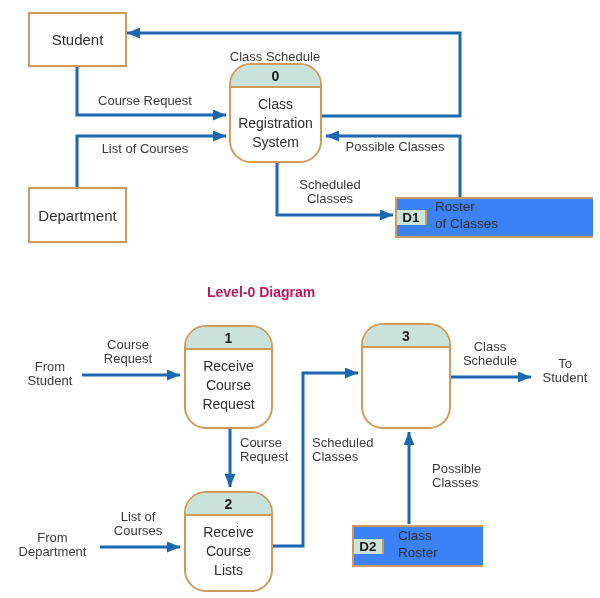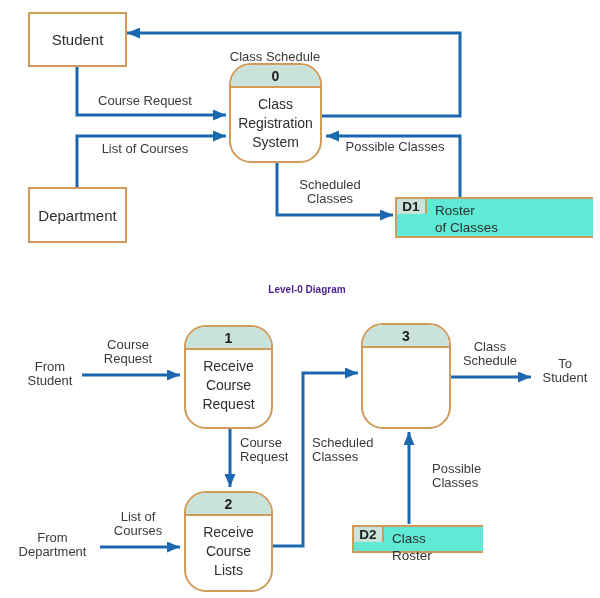--- a/index.html
+++ b/index.html
@@ -32,41 +32,41 @@
     background:var(--band-teal);
     border-bottom:2px solid var(--border-orange);
     height:21px;display:flex;align-items:center;justify-content:center;
     font-size:14px;font-weight:bold;color:#1e1e1e;
   }
   .process-body{
     padding-top:7px;text-align:center;
     font-size:14px;line-height:19px;color:#2f2f2f;
   }
   .datastore{
-    position:absolute;z-index:1;background:#5eead4;box-sizing:border-box;
+    position:absolute;z-index:1;background:#3b82f6;box-sizing:border-box;
     border:2px solid var(--border-orange);border-right:none;
-    display:flex;align-items:flex-start;
+    display:flex;align-items:center;
   }
   .datastore-id{
     background:var(--band-teal);
     border-right:2px solid var(--border-orange);
     width:28px;display:flex;align-items:center;justify-content:center;
     font-size:13.5px;font-weight:bold;color:#1e1e1e;flex:0 0 auto;
   }
   .datastore-name{
     padding:3px 0 8px 8px;font-size:13.5px;line-height:17px;color:#2f2f2f;
   }
   .flow-label{
     position:absolute;z-index:2;font-size:13px;line-height:14px;
     color:var(--label-text);text-align:center;
   }
   .flow-label.left{text-align:left;}
   .diagram-title{
-    position:absolute;z-index:2;font-size:10px;font-weight:bold;
-    color:#4c1d95;text-align:center;
+    position:absolute;z-index:2;font-size:14px;font-weight:bold;
+    color:#be185d;text-align:left;
   }
 </style>
 </head>
 <body>
 
 <div id="canvas">
 
   <svg id="flows" width="600" height="598">
     <defs>
       <marker id="arw" viewBox="0 0 13 11" refX="13" refY="5.5" markerWidth="13" markerHeight="11" markerUnits="userSpaceOnUse" orient="auto">
@@ -145,21 +145,21 @@
       <div>Lists</div>
     </div>
   </div>
 
   <div class="process" style="left:361px;top:323px;width:90px;height:106px;">
     <div class="process-band">3</div>
     <div class="process-body">
     </div>
   </div>
 
-  <div class="datastore" style="left:352px;top:525px;width:131px;height:28px;">
+  <div class="datastore" style="left:352px;top:525px;width:131px;height:42px;gap:6px;">
     <div class="datastore-id">D2</div>
     <div class="datastore-name">
       <div>Class</div>
       <div>Roster</div>
     </div>
   </div>
 
   <div class="flow-label" style="left:10px;top:360px;width:80px;">
     <div>From</div>
     <div>Student</div>

